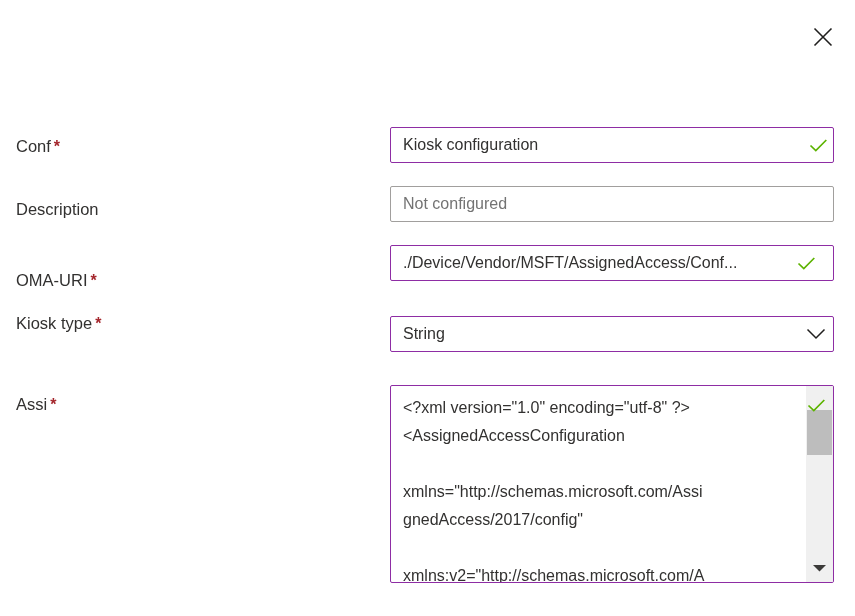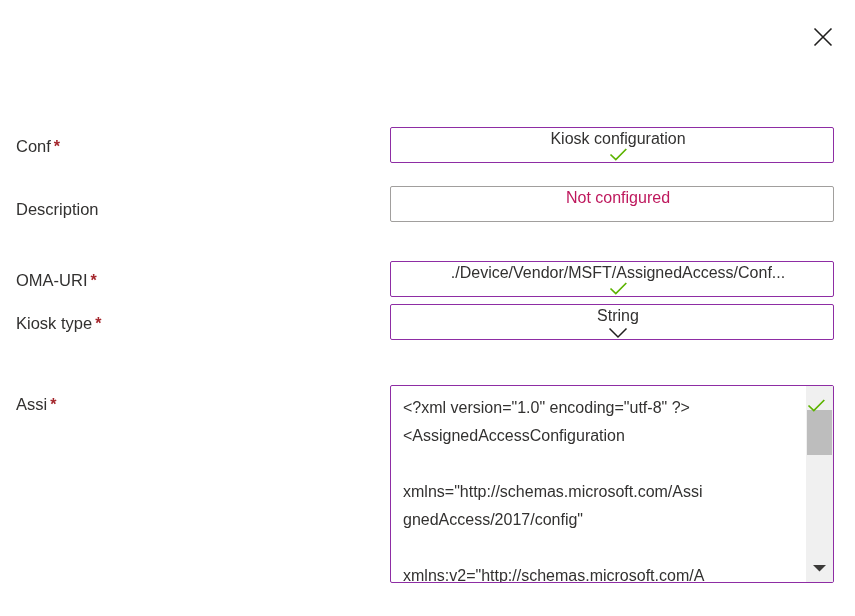--- a/index.html
+++ b/index.html
@@ -99,35 +99,34 @@
 
   .textbox {
     height: 36px;
     border: 1px solid #a19f9d;
     border-radius: 2px;
     display: flex;
     align-items: center;
     padding: 0 0 0 12px;
     box-sizing: border-box;
     position: relative;
-    flex-direction: column;
   }
   .textbox.focused {
     border-color: #8e2da4;
   }
   .textbox .value {
     font-size: 16px;
     line-height: 22px;
     color: #323130;
     white-space: nowrap;
     overflow: hidden;
     flex: 1 1 auto;
   }
   .textbox .value.placeholder {
-    color: #be185d;
+    color: #737373;
   }
   .textbox .value.truncated {
     max-width: 392px;
     text-overflow: clip;
   }
 
   .check-icon {
     flex: 0 0 auto;
     width: 30px;
     display: flex;
@@ -243,35 +242,35 @@
       <div class="field-label" style="top:12px">Description</div>
       <div class="field-control textbox" style="top:0">
         <span class="value placeholder">Not configured</span>
       </div>
     </div>
 
     <div class="form-row" style="top:245px">
       <div class="field-label" style="top:24px">
         <span>OMA-URI</span><span class="req">*</span>
       </div>
-      <div class="field-control textbox focused" style="top:16px">
+      <div class="field-control textbox focused" style="top:0">
         <span class="value truncated">./Device/Vendor/MSFT/AssignedAccess/Conf...</span>
         <span class="check-icon" style="width:22px">
           <svg width="19" height="15" viewBox="0 0 19 15" aria-hidden="true">
             <path d="M1.5 7.5 L6.8 12.6 L17.3 2.0" stroke="#5cb300" stroke-width="1.7" fill="none"></path>
           </svg>
         </span>
       </div>
     </div>
 
     <div class="form-row" style="top:304px">
       <div class="field-label" style="top:8px">
         <span>Kiosk type</span><span class="req">*</span>
       </div>
-      <div class="field-control textbox focused" style="top:0">
+      <div class="field-control textbox focused" style="top:12px">
         <span class="value">String</span>
         <span class="chevron-icon">
           <svg width="20" height="12" viewBox="0 0 20 12" aria-hidden="true">
             <path d="M1.5 1.5 L10 10 L18.5 1.5" stroke="#201f1e" stroke-width="1.5" fill="none"></path>
           </svg>
         </span>
       </div>
     </div>
 
     <div class="form-row" style="top:393px">

